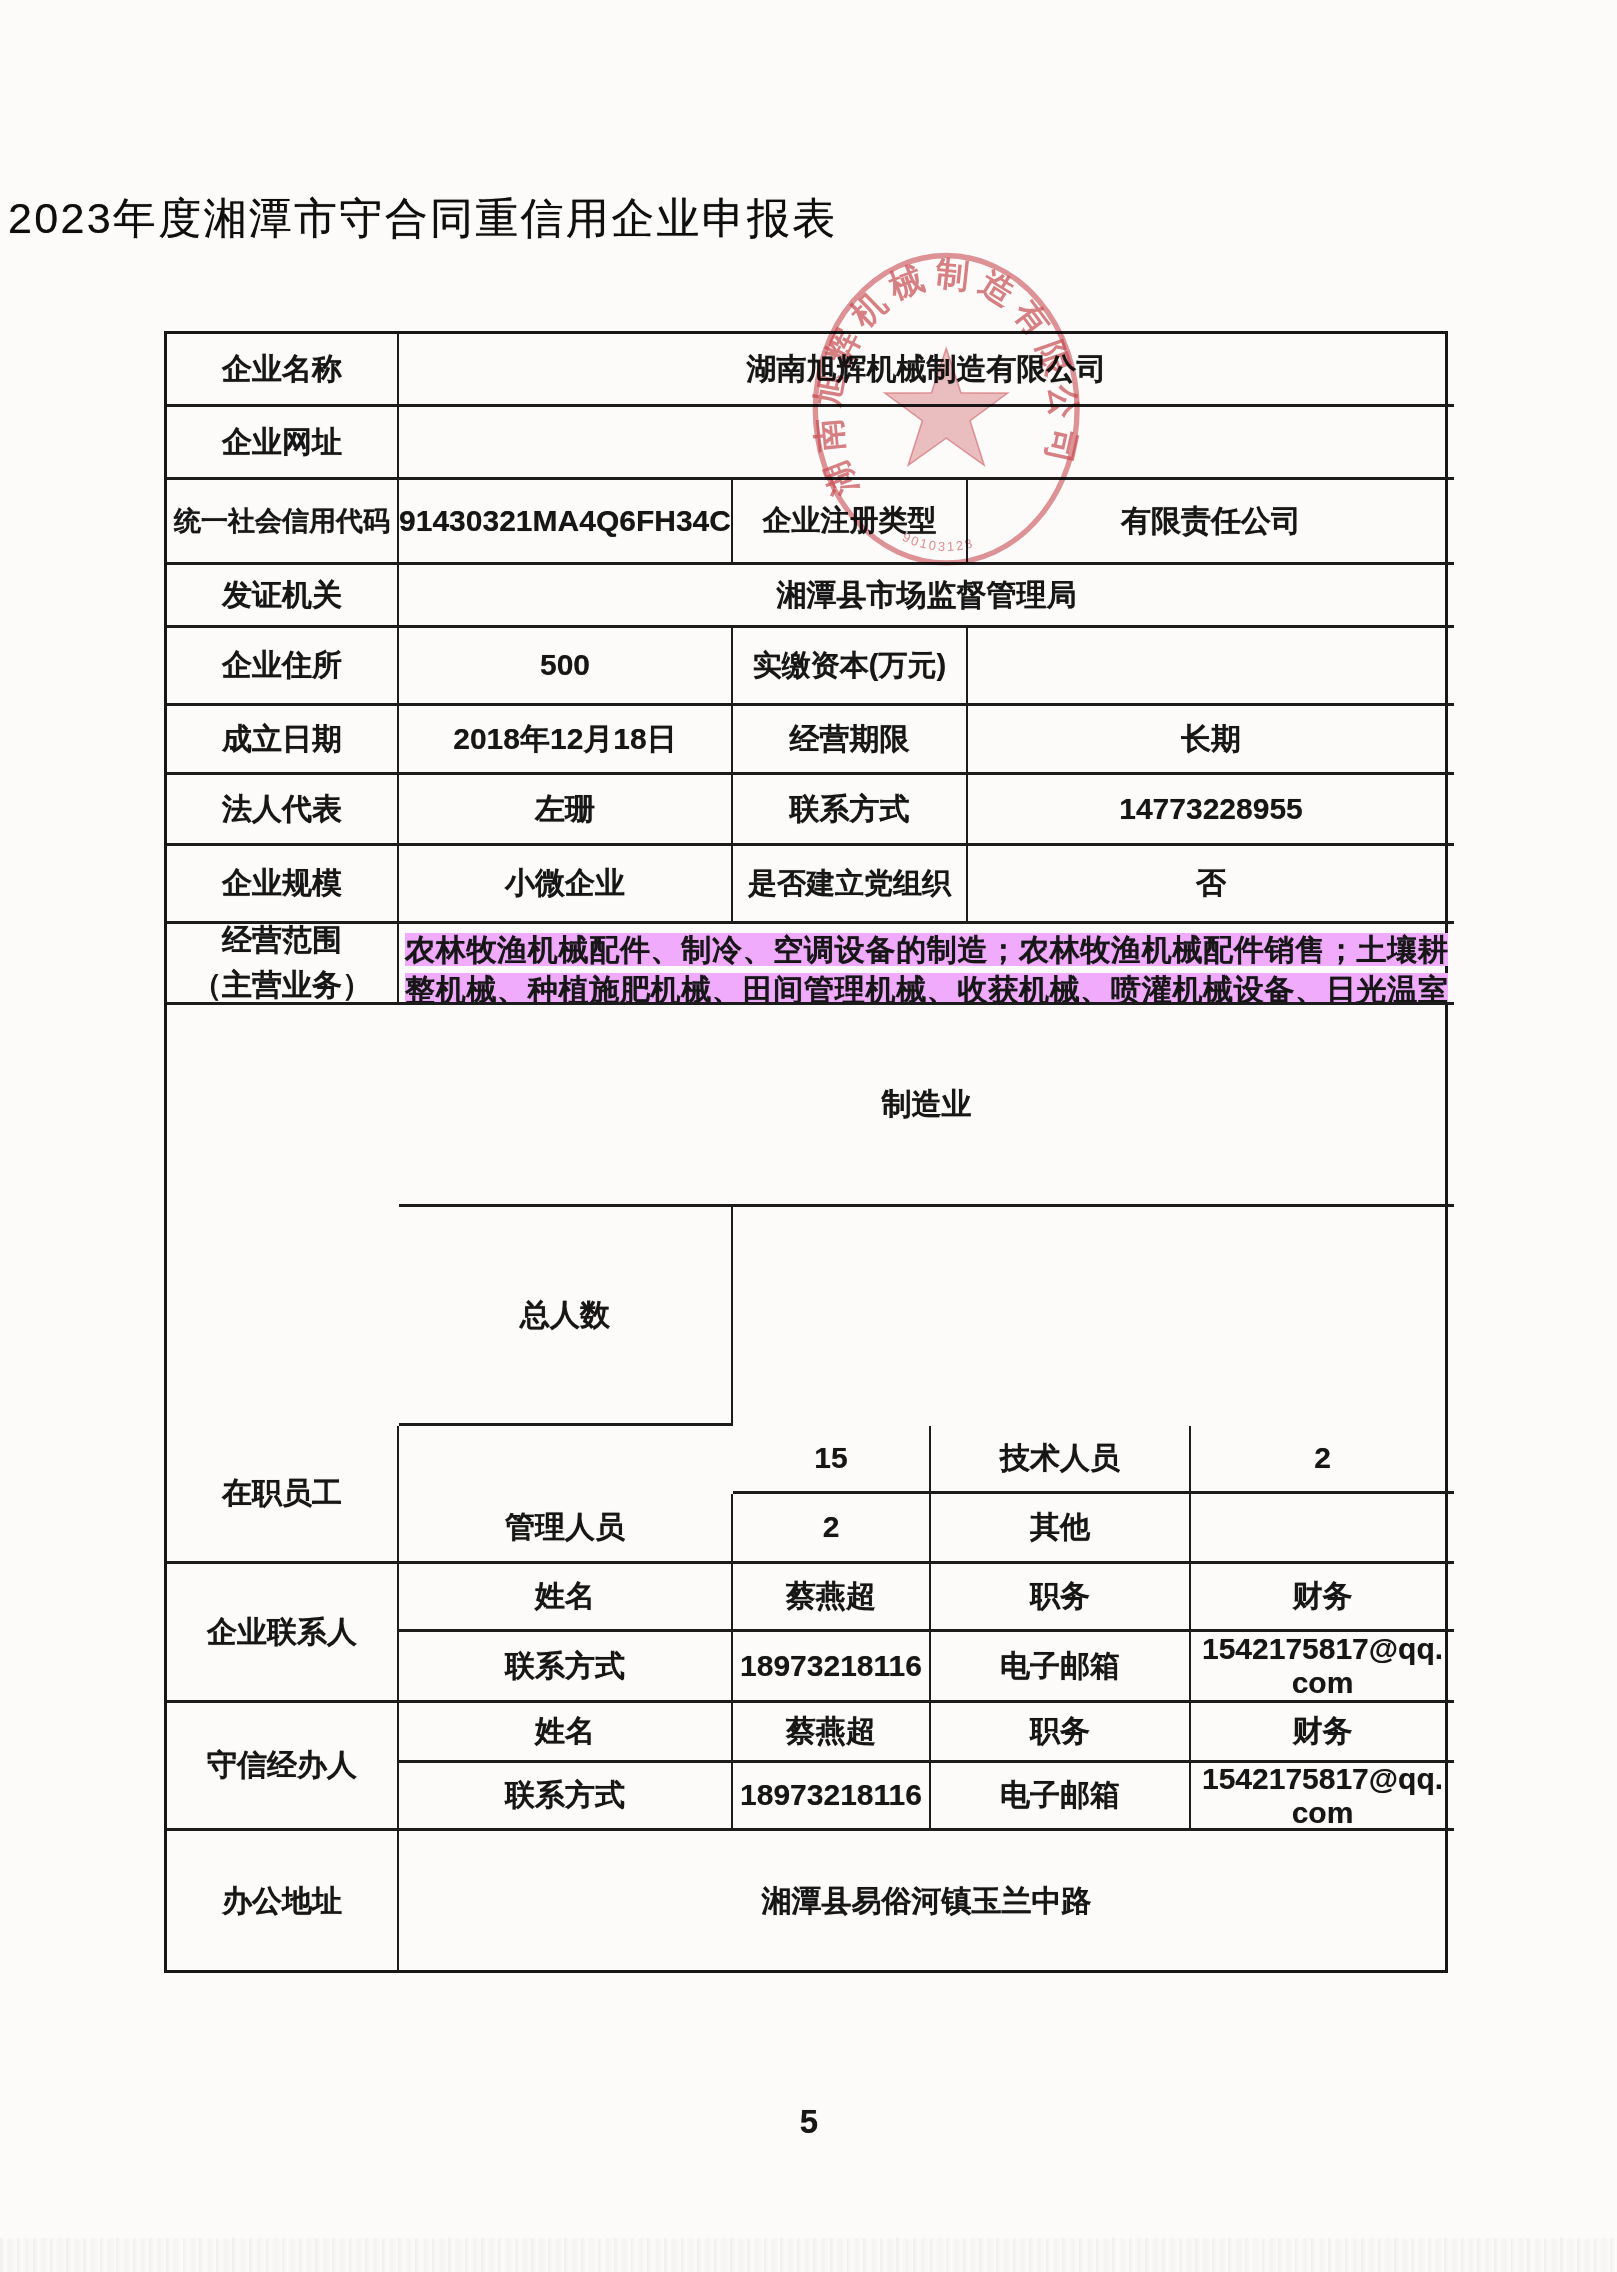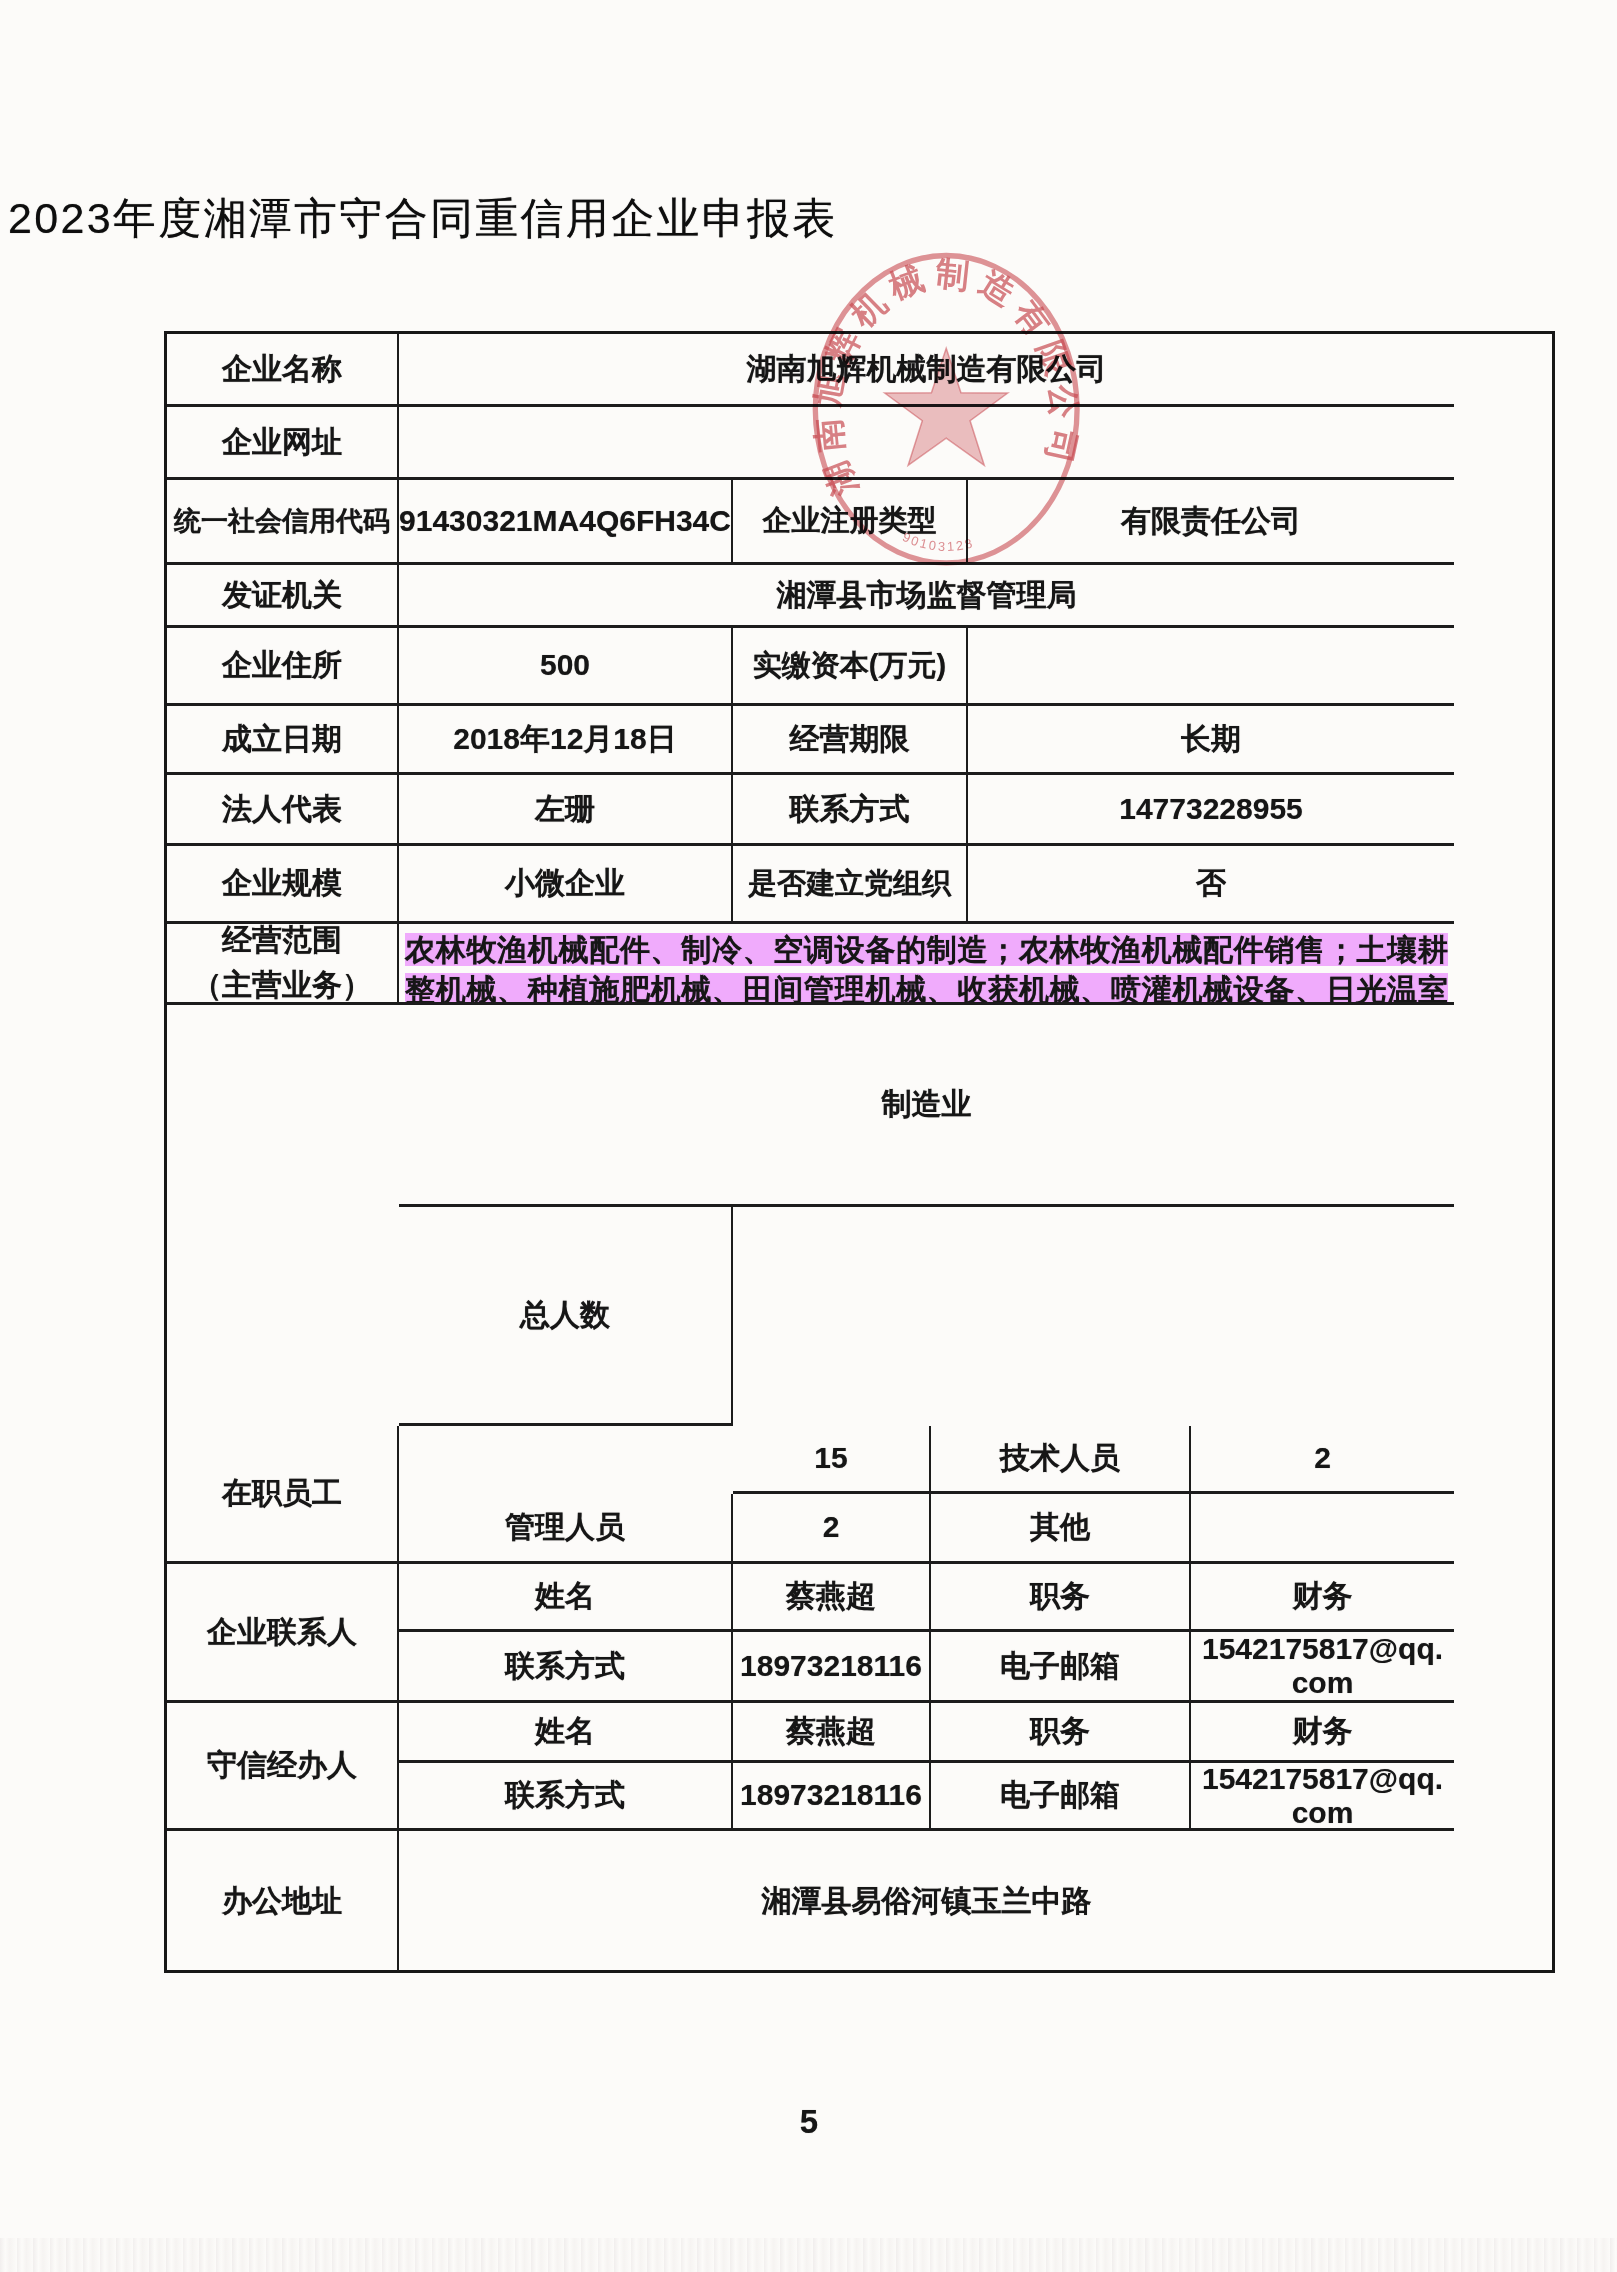--- a/index.html
+++ b/index.html
@@ -14,21 +14,21 @@
   .doc-title{
     position:absolute;top:190px;left:0;width:100%;
     font-size:43px;font-weight:normal;letter-spacing:2.3px;
     color:#0e0e0e;
     text-shadow:0 0 0.8px rgba(0,0,0,.65);
     margin-left:8px;
   }
   
   .form-table{
     position:absolute;left:164px;top:331px;
-    width:1391px;height:1642px;
+    width:1284px;height:1642px;
     box-sizing:border-box;
     border:3px solid #171717;
     display:grid;
     grid-template-columns:232px 334px 198px 37px 223px 263px;
     grid-template-rows:73px 73px 85px 63px 78px 69px 71px 78px 81px 202px 219px 68px 70px 68px 71px 60px 68px 140px;
   }
   .cell{
     box-sizing:border-box;
     border-right:2.3px solid #1c1c1c;
     border-bottom:3px solid #1c1c1c;

